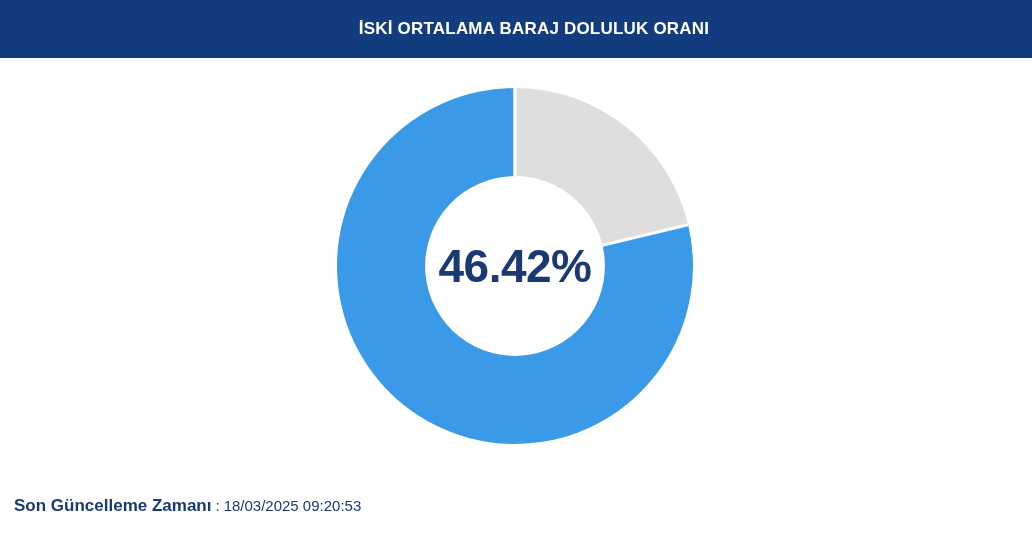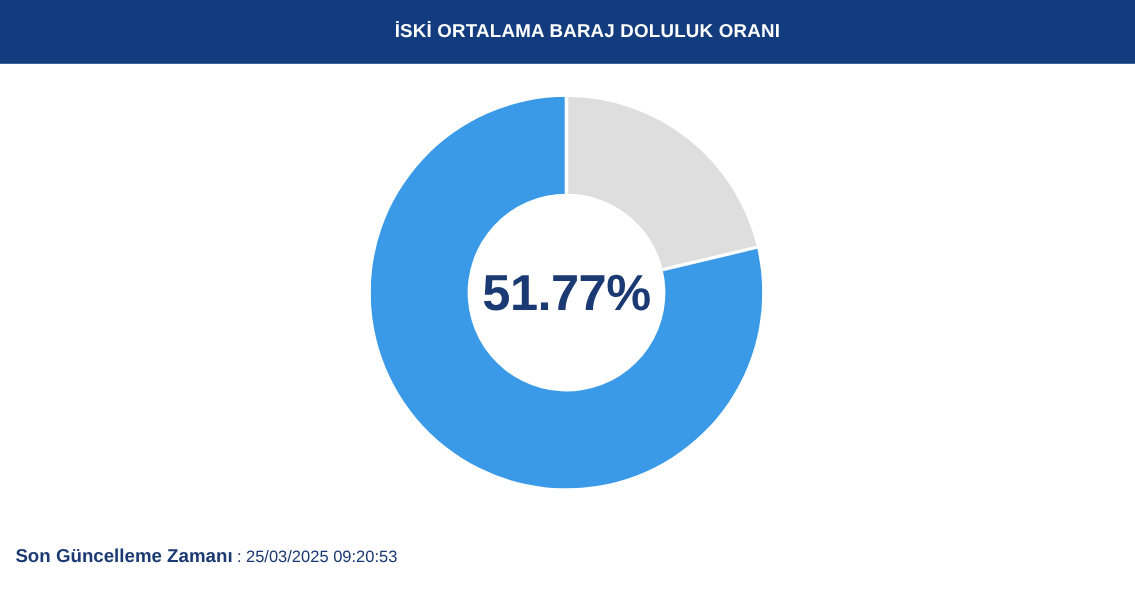--- a/index.html
+++ b/index.html
@@ -123,23 +123,23 @@
         <g id="donut-slices">
             <path d="M 178 0 A 178 178 0 1 0 351.1598643772553 136.7730504542167 L 265.4457315105139 157.18039047937944 A 89.89 89.89 0 1 1 178 88.11 Z" fill="#3a9ae8"></path>
             <path d="M 351.1598643772553 136.7730504542167 A 178 178 0 0 0 178.00000000000006 0 L 178.00000000000003 88.11 A 89.89 89.89 0 0 1 265.4457315105139 157.18039047937944 Z" fill="#dedede"></path>
           </g>
         <g id="donut-separators">
             <line x1="178" y1="88.11" x2="178" y2="0" stroke="#ffffff" stroke-width="3"></line>
             <line x1="265.4457315105139" y1="157.18039047937944" x2="351.1598643772553" y2="136.7730504542167" stroke="#ffffff" stroke-width="3"></line>
             <line x1="178.00000000000003" y1="88.11" x2="178.00000000000006" y2="0" stroke="#ffffff" stroke-width="3"></line>
           </g>
       </svg>
-      <div class="center-value">51.77%</div>
+      <div class="center-value">46.42%</div>
     </div>
   </div>
 
   <div class="footer">
     <span class="footer-label">Son Güncelleme Zamanı</span>
     <span class="footer-value">:</span>
-    <span class="footer-value">25/03/2025 09:20:53</span>
+    <span class="footer-value">18/03/2025 09:20:53</span>
   </div>
 
 </div>
 
 </body></html>

